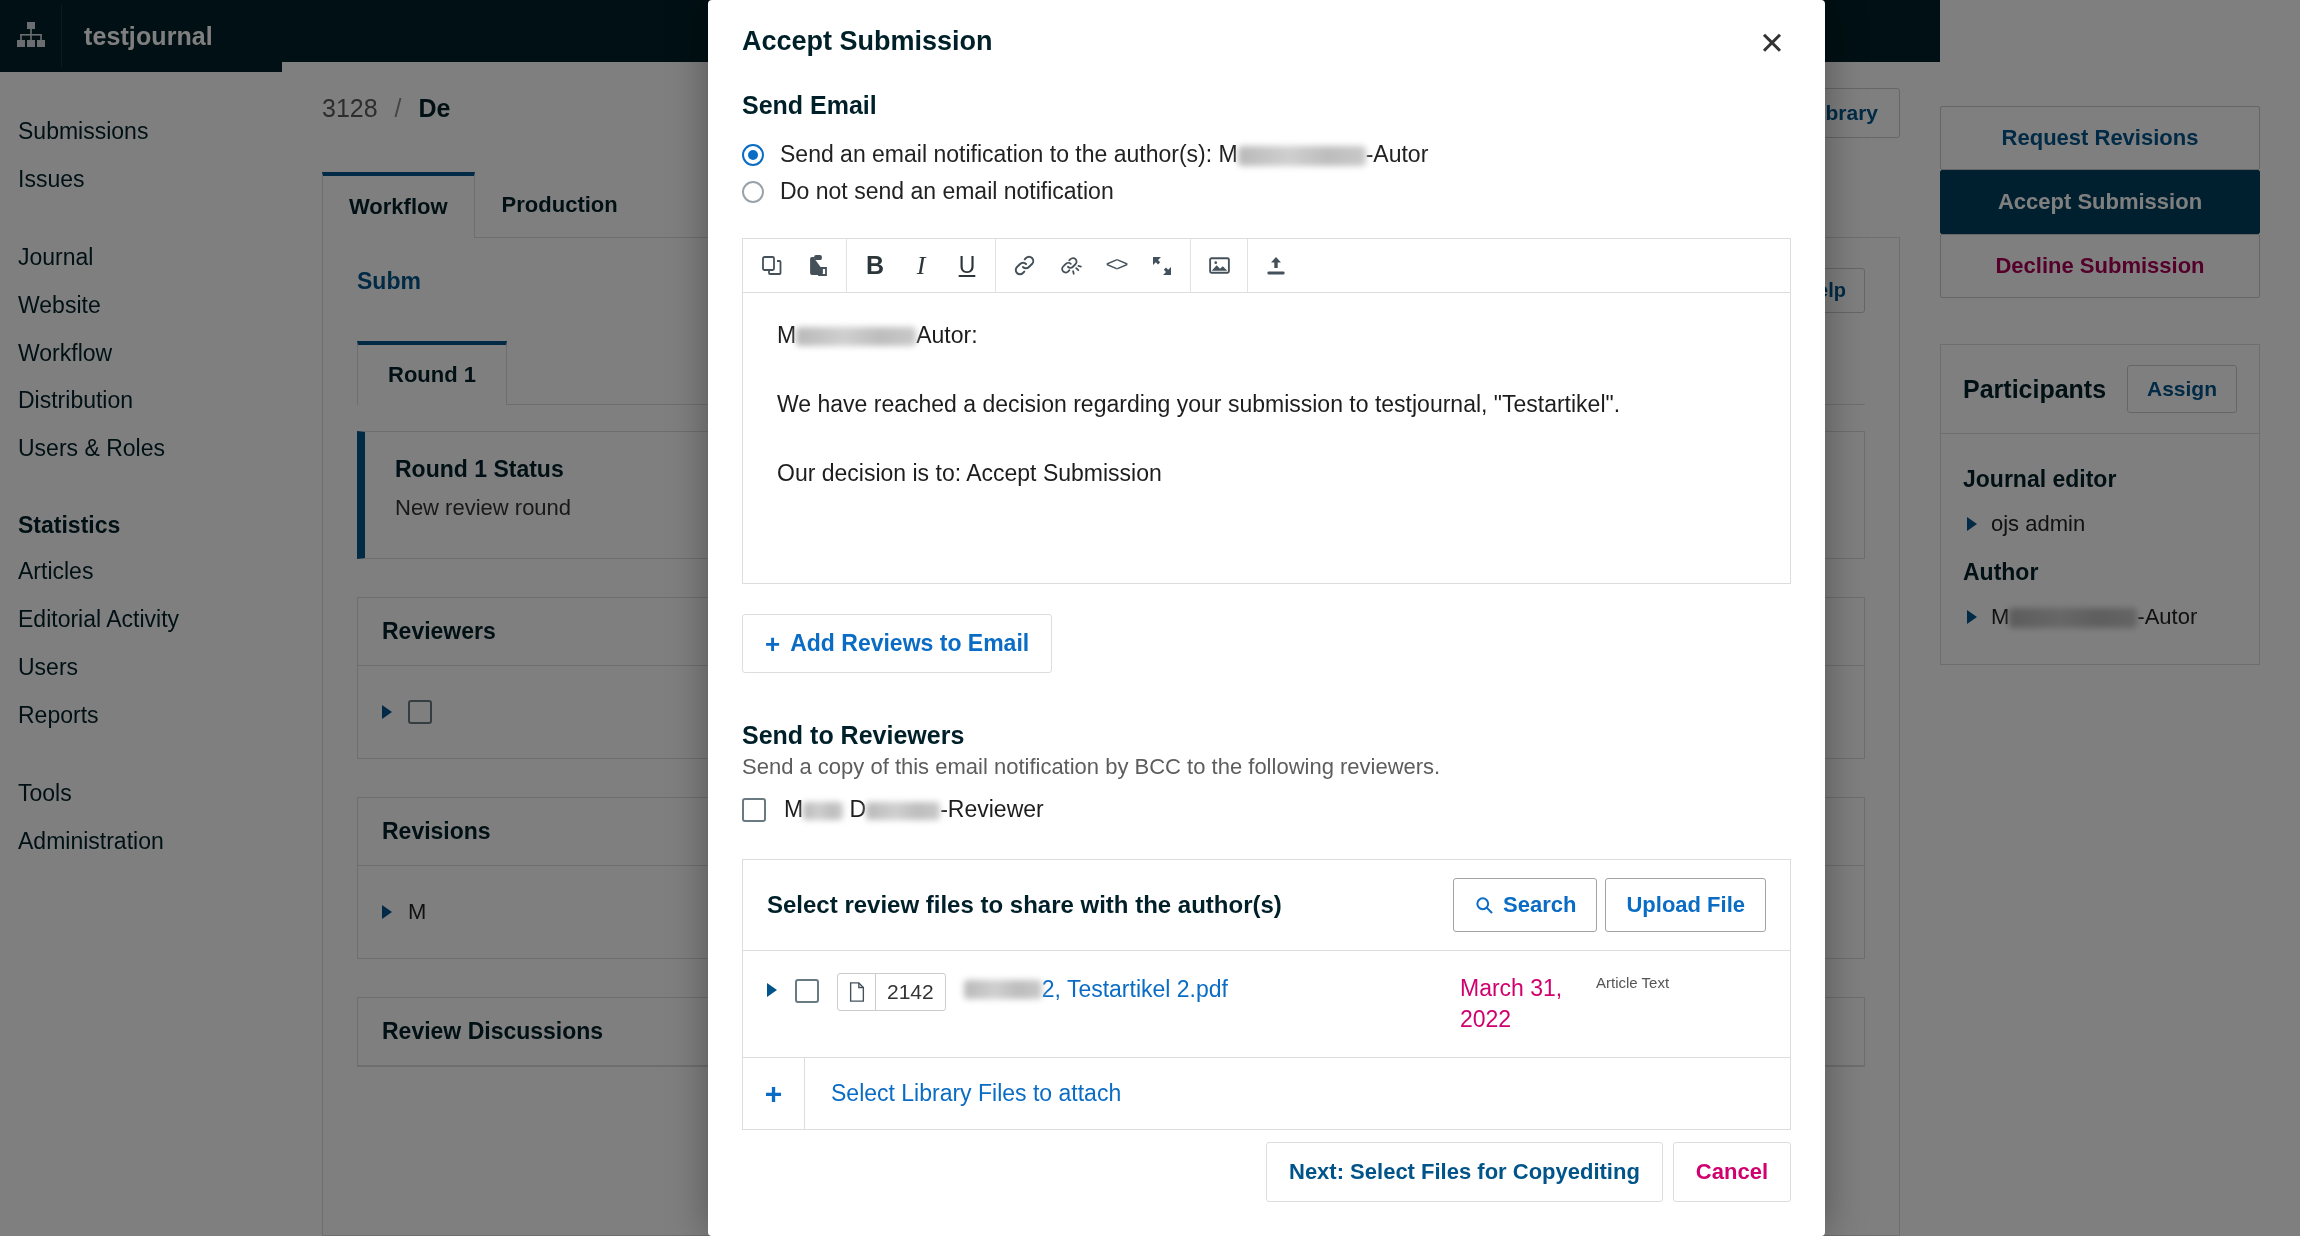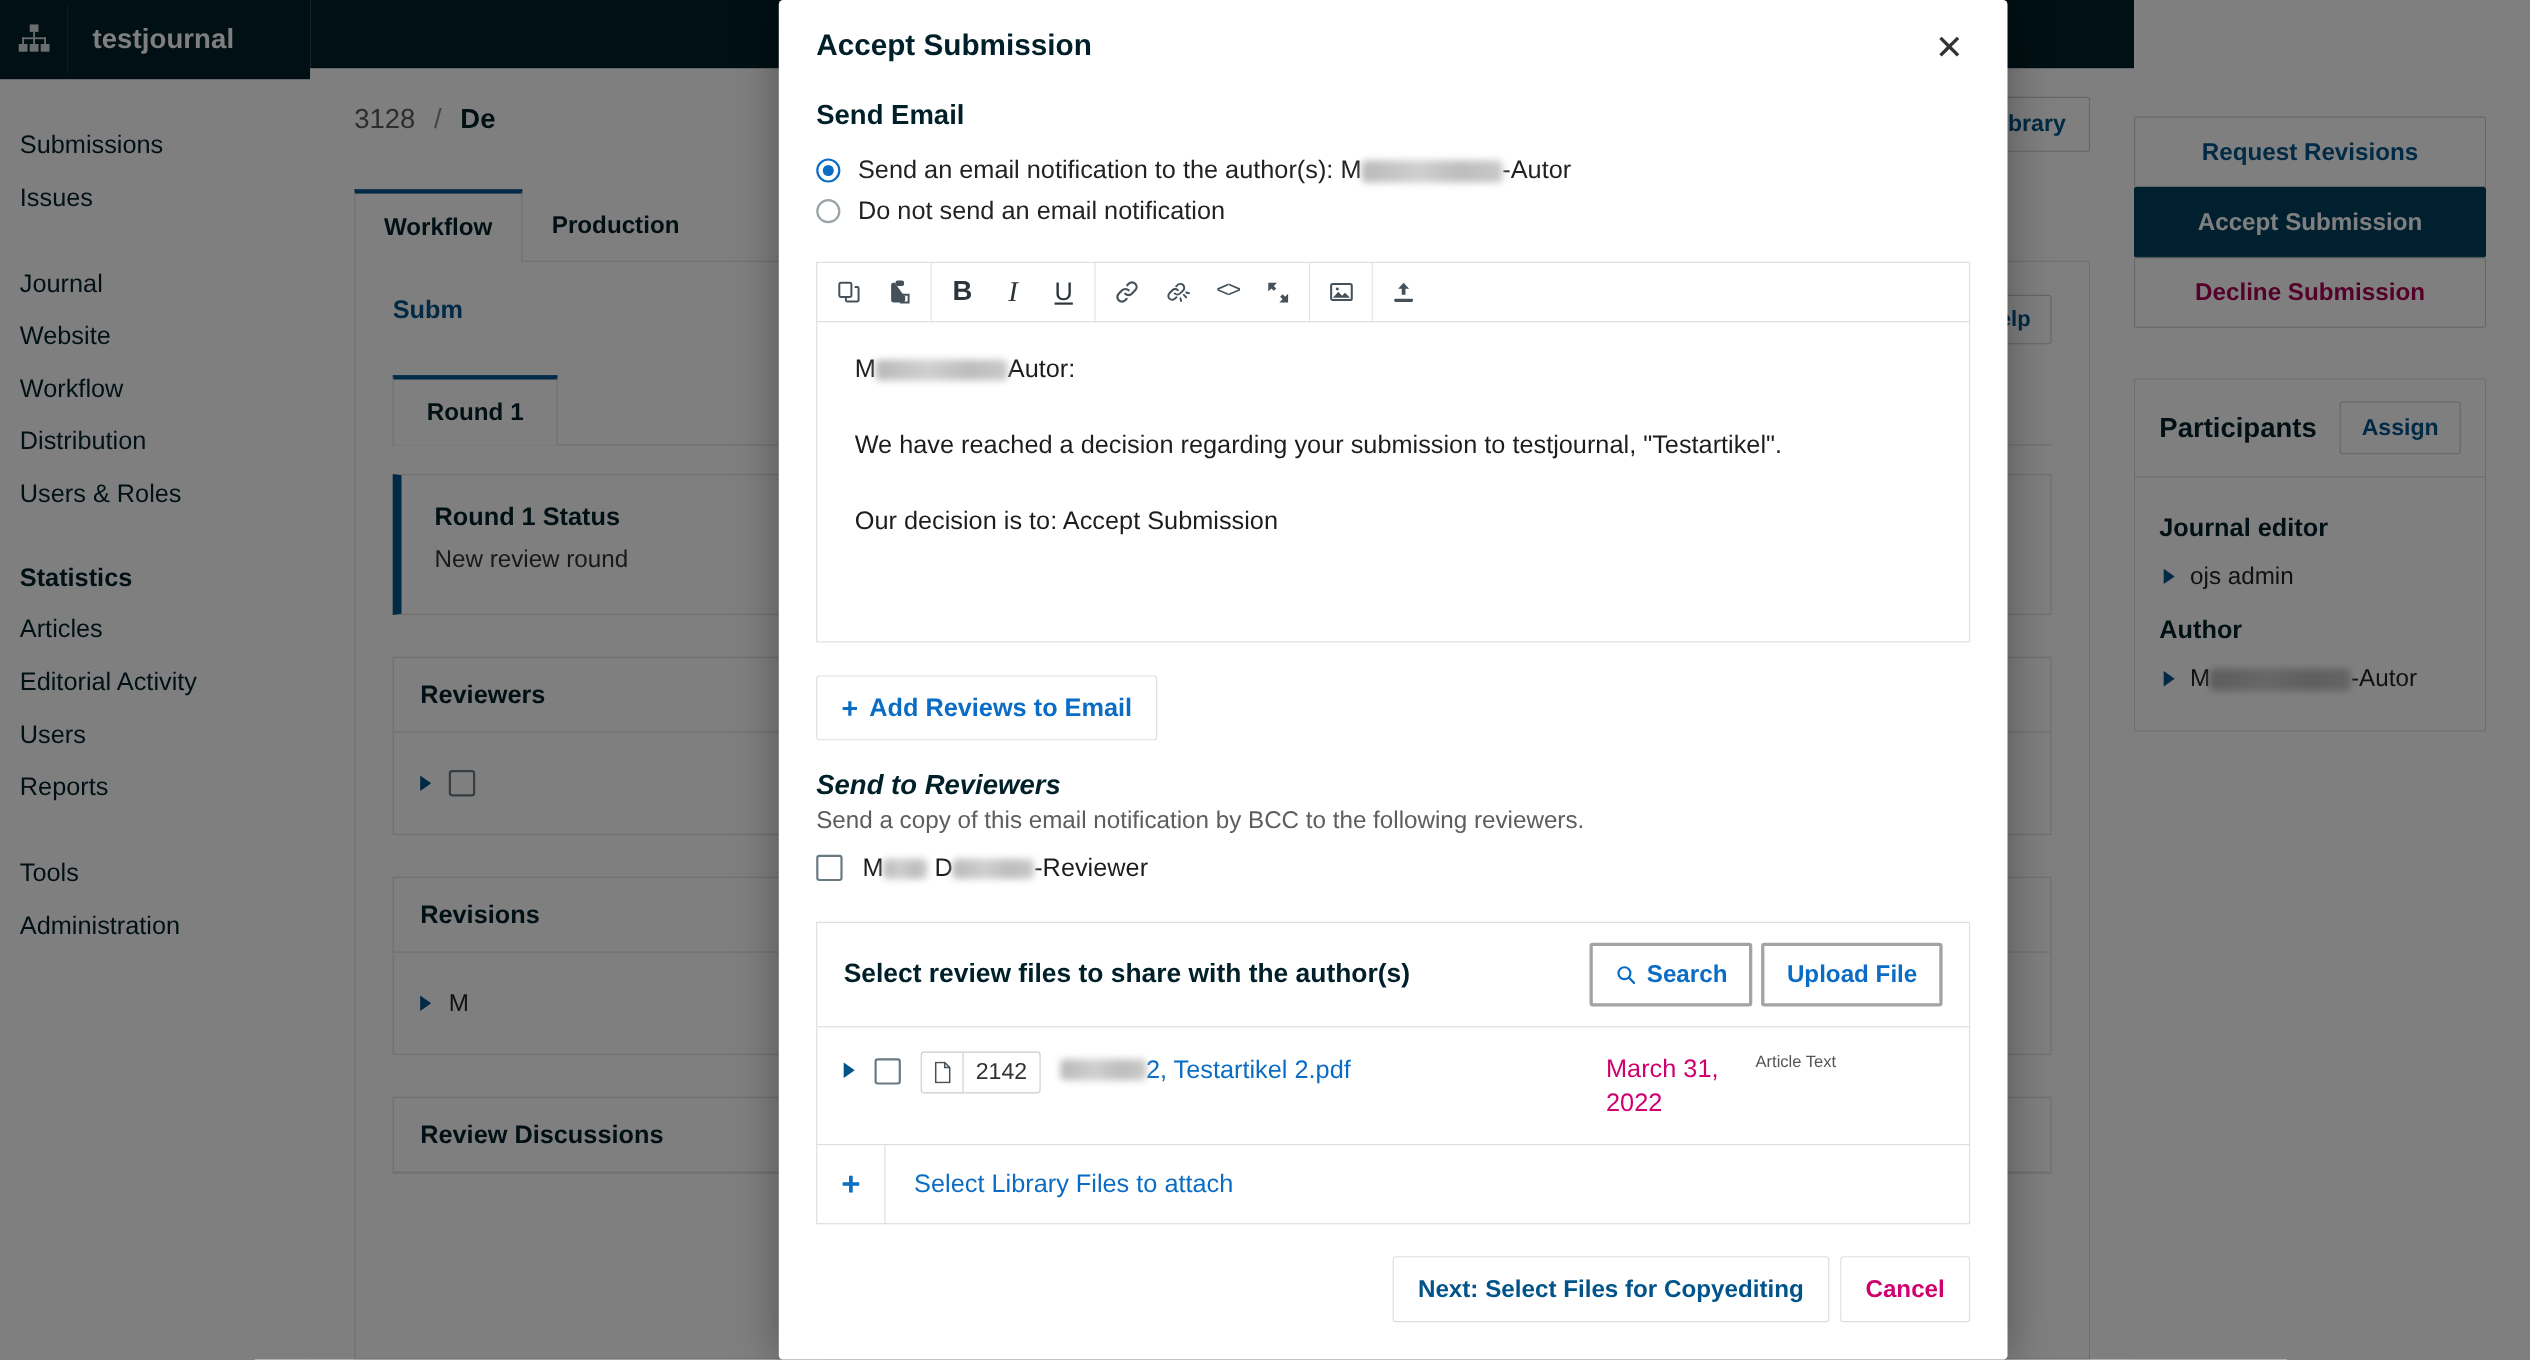--- a/index.html
+++ b/index.html
@@ -371,21 +371,21 @@
     border: 1px solid #ddd;
   }
   .files-head {
     display: flex; align-items: center; justify-content: space-between;
     padding: 18px 24px;
     border-bottom: 1px solid #ddd;
   }
   .files-head-title { font-size: 24px; font-weight: bold; color: #002029; }
   .files-head-actions { display: flex; }
   .fh-btn {
-    border: 3px solid #a3a3a3; background: #fff;
+    border: 1px solid #a3a3a3; background: #fff;
     color: #0a6cc4; font-weight: bold; font-size: 22px;
     padding: 13px 20px; cursor: pointer; font-family: inherit;
     display: flex; align-items: center; gap: 9px;
     border-radius: 3px;
   }
   .fh-btn + .fh-btn { margin-left: 8px; }
   .file-row {
     display: flex; align-items: flex-start;
     padding: 22px 24px;
     gap: 18px;
@@ -673,21 +673,21 @@
         <p>We have reached a decision regarding your submission to testjournal, "Testartikel".</p>
         <p>Our decision is to: Accept Submission</p>
       </div>
     </div>
 
     <button class="plus-btn">
       <span class="plus-sign">+</span>
       <span>Add Reviews to Email</span>
     </button>
 
-    <div class="sec-title" style="margin-top:27px;margin-bottom:4px;font-style:italic;">Send to Reviewers</div>
+    <div class="sec-title" style="margin-top:48px;margin-bottom:4px;">Send to Reviewers</div>
     <div class="sec-sub">Send a copy of this email notification by BCC to the following reviewers.</div>
     <label class="chk-row">
       <span class="chkbox"></span>
       <span>M<span class="redact" style="width:40px;height:18px;"></span> D<span class="redact" style="width:74px;height:18px;"></span>-Reviewer</span>
     </label>
 
     <div class="files-box">
       <div class="files-head">
         <span class="files-head-title">Select review files to share with the author(s)</span>
         <span class="files-head-actions">

